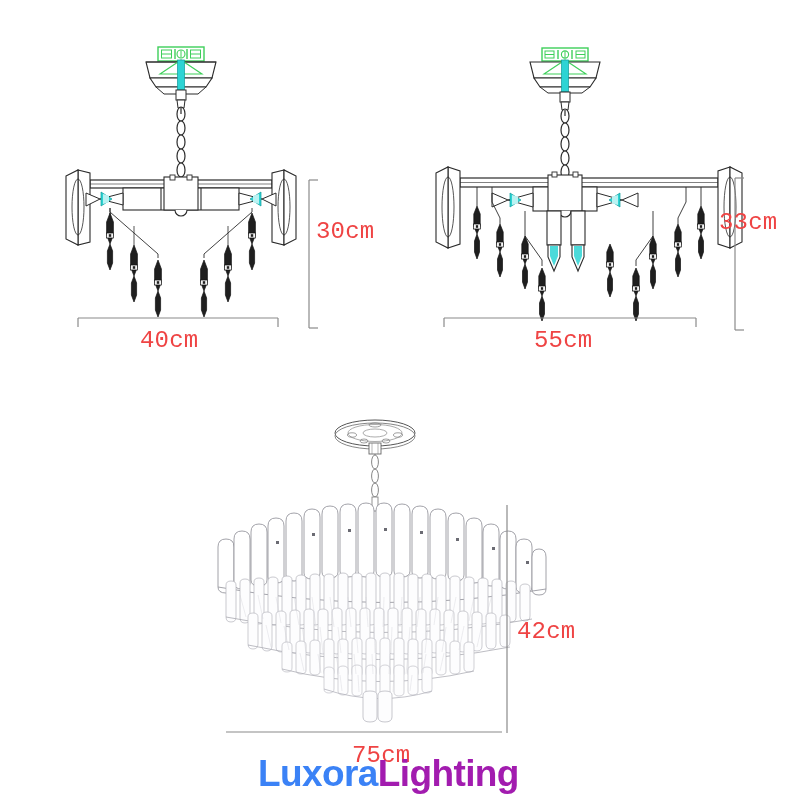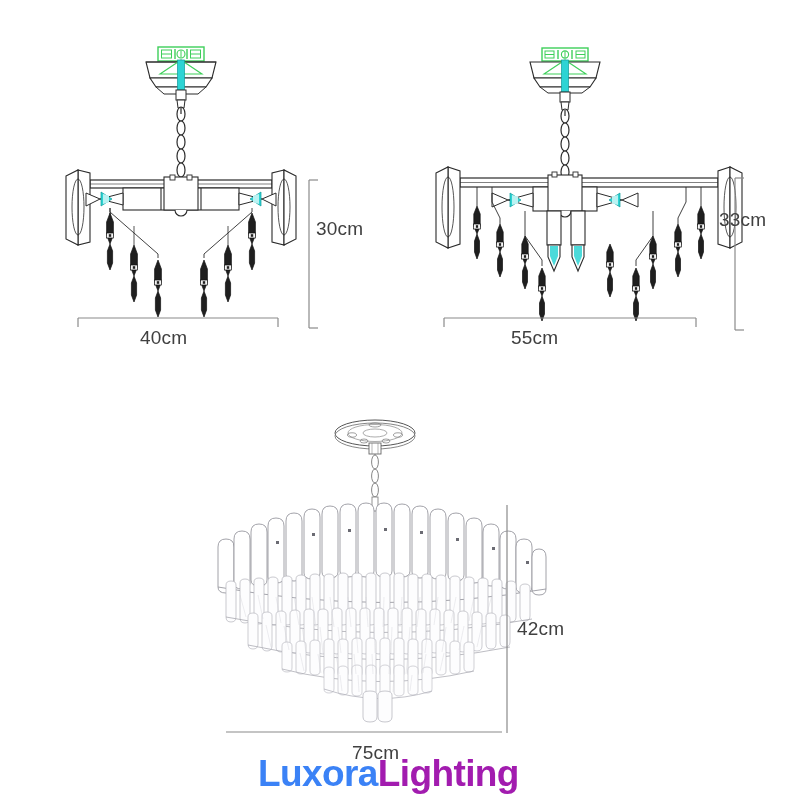--- a/index.html
+++ b/index.html
@@ -17,33 +17,33 @@
     width: 800px;
     height: 800px;
     background: #ffffff;
     overflow: hidden;
   }
   .figure {
     position: absolute;
   }
   .dim-label {
     position: absolute;
-    font-family: Liberation Sans, sans-serif;
-    font-size: 19px;
-    color: #404040;
+    font-family: Liberation Mono, monospace;
+    font-size: 24px;
+    color: #ef4444;
     letter-spacing: 0.2px;
     white-space: nowrap;
   }
   #fig-a { left: 60px;  top: 30px;  width: 320px; height: 330px; }
   #fig-b { left: 430px; top: 30px;  width: 350px; height: 330px; }
   #fig-c { left: 200px; top: 405px; width: 410px; height: 350px; }
 
   #label-a-h { left: 140px; top: 327px; }
   #label-a-v { left: 316px; top: 218px; }
-  #label-b-h { left: 511px; top: 327px; }
+  #label-b-h { left: 534px; top: 327px; }
   #label-b-v { left: 719px; top: 209px; text-align: center; }
   #label-c-h { left: 352px; top: 742px; }
   #label-c-v { left: 517px; top: 618px; }
 
   #logo {
     position: absolute;
     left: 258px;
     top: 752px;
     width: 300px;
     height: 44px;

